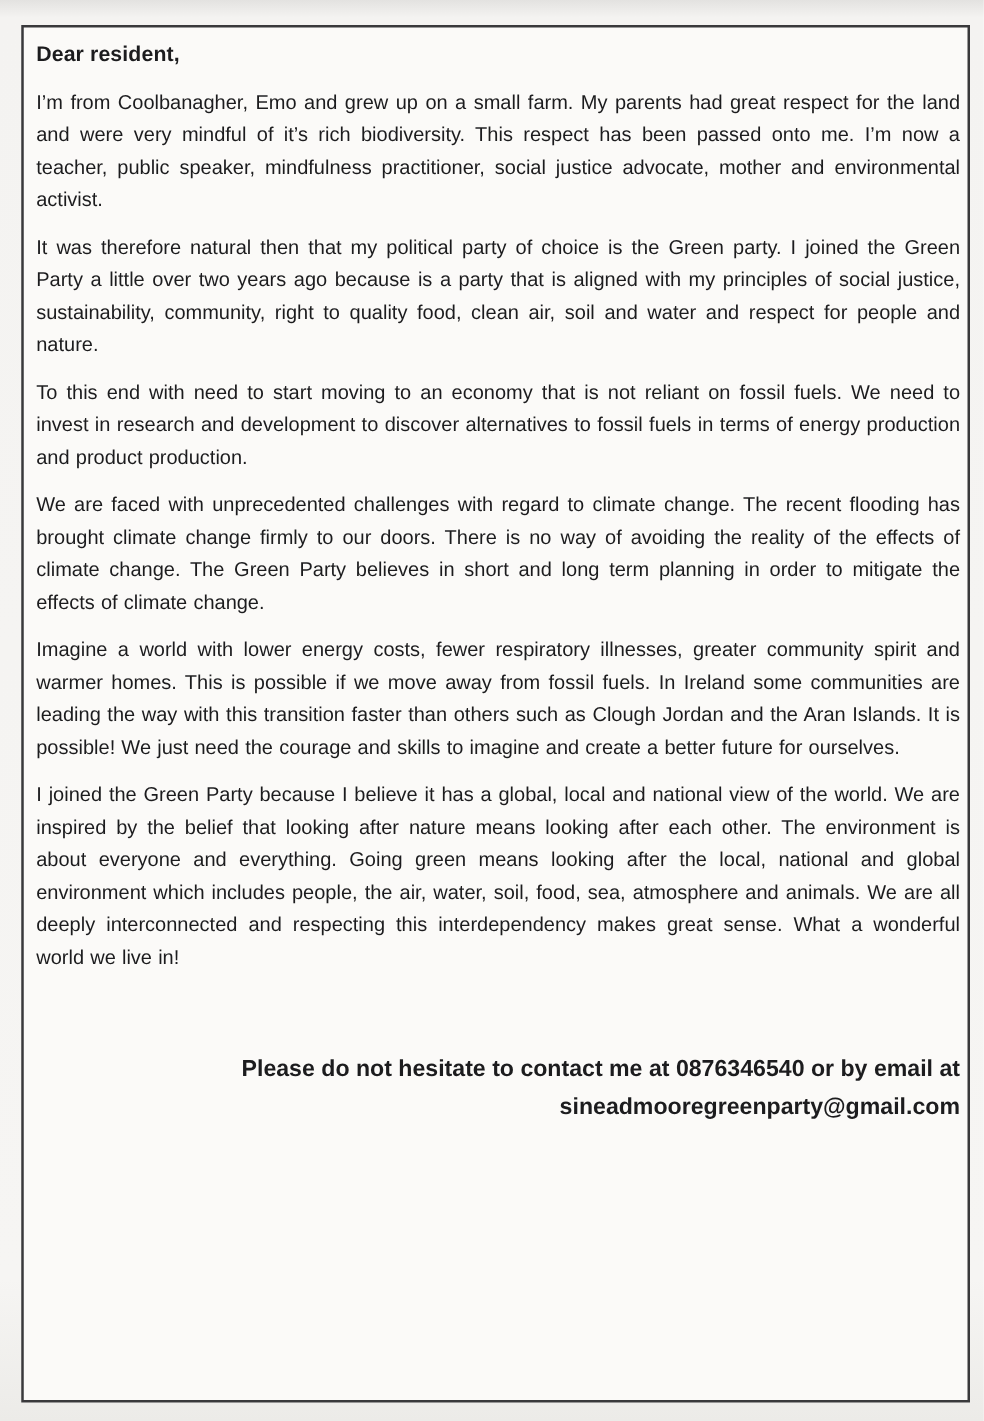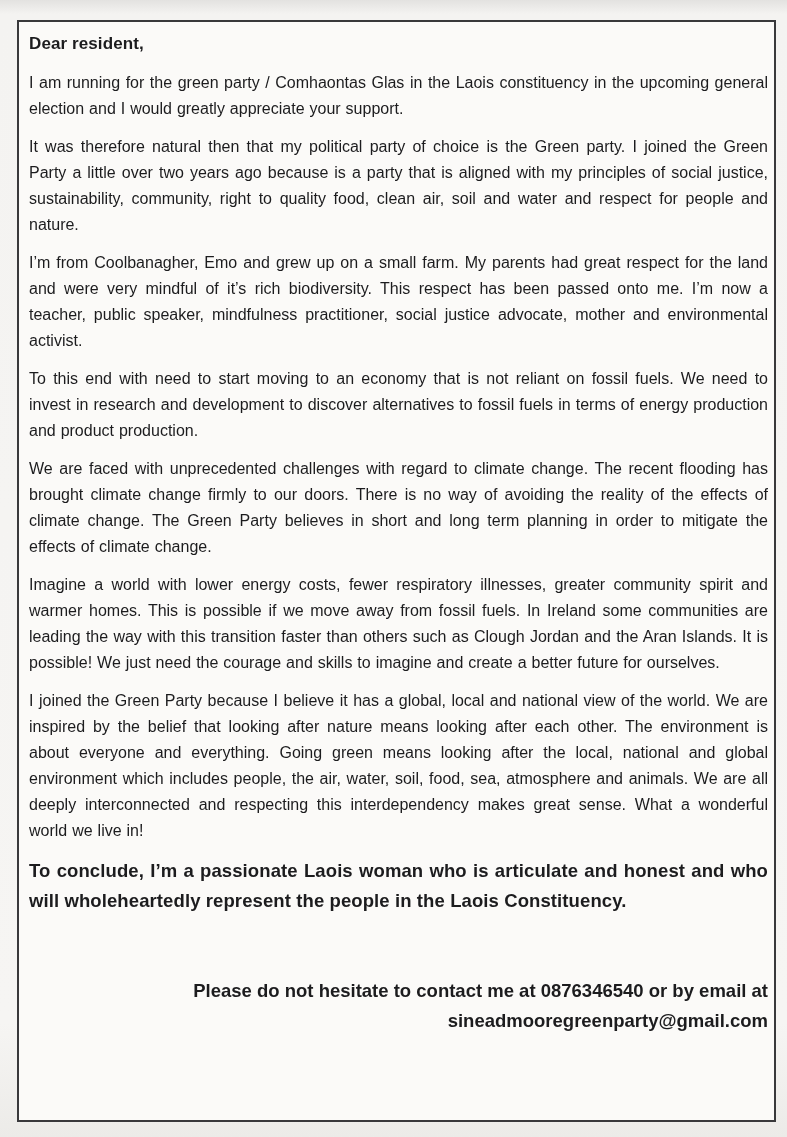--- a/index.html
+++ b/index.html
@@ -70,32 +70,30 @@
   }
 </style>
 </head>
 <body>
 
 <div class="scan-page">
   <div class="border-box">
 
     <div class="salutation">Dear resident,</div>
 
-    <p class="para">I am running for the green party / Comhaontas Glas in the Laois constituency in the upcoming general election  and I would greatly appreciate your support.</p>
+
+    <p class="para">I’m from Coolbanagher, Emo and grew up on a small farm.  My parents had great respect for the land and were very mindful of it’s rich biodiversity.  This respect has been passed onto me.  I’m now a teacher, public speaker, mindfulness practitioner, social justice advocate, mother and environmental activist.</p>
 
     <p class="para">It was therefore natural then that my political party of choice is the Green party. I joined the Green Party a little over two years ago because is a party that is aligned with my principles of social justice, sustainability, community, right to quality food, clean air, soil and water and respect for people and nature.</p>
-
-    <p class="para">I’m from Coolbanagher, Emo and grew up on a small farm.  My parents had great respect for the land and were very mindful of it’s rich biodiversity.  This respect has been passed onto me.  I’m now a teacher, public speaker, mindfulness practitioner, social justice advocate, mother and environmental activist.</p>
 
     <p class="para">To this end with need to start moving to an economy that is not reliant on fossil fuels. We need to invest in research and development to discover alternatives to fossil fuels in terms of energy production and product production.</p>
 
     <p class="para">We are faced with unprecedented challenges with regard to climate change.  The recent flooding has brought climate change firmly to our doors.  There is no way of avoiding the reality of the effects of climate change.  The Green Party believes in short and long term planning in order to mitigate the effects of climate change.</p>
 
     <p class="para">Imagine a world with lower energy costs, fewer respiratory illnesses, greater community spirit and warmer homes.  This is possible if we move away from fossil fuels.  In Ireland some communities are leading the way with this transition faster than others such as Clough Jordan and the Aran Islands.  It is possible! We just need the courage and skills to imagine and create a better future for ourselves.</p>
 
     <p class="para">I joined the Green Party because I believe it has a global, local and national view of the world.  We are inspired by the belief that looking after nature means looking after each other.  The environment is about everyone and everything.  Going green means looking after  the local, national and global environment which includes people, the air, water, soil, food, sea, atmosphere and animals.  We are all deeply interconnected and respecting this interdependency makes great sense.   What a wonderful world we live in!</p>
 
-    <p class="closing">To conclude, I’m a passionate Laois woman who is articulate and honest and who will wholeheartedly represent the people in the Laois Constituency.</p>
 
     <p class="contact">Please do not hesitate to contact me at 0876346540 or by email at sineadmooregreenparty@gmail.com</p>
 
   </div>
 </div>
 
 </body></html>

